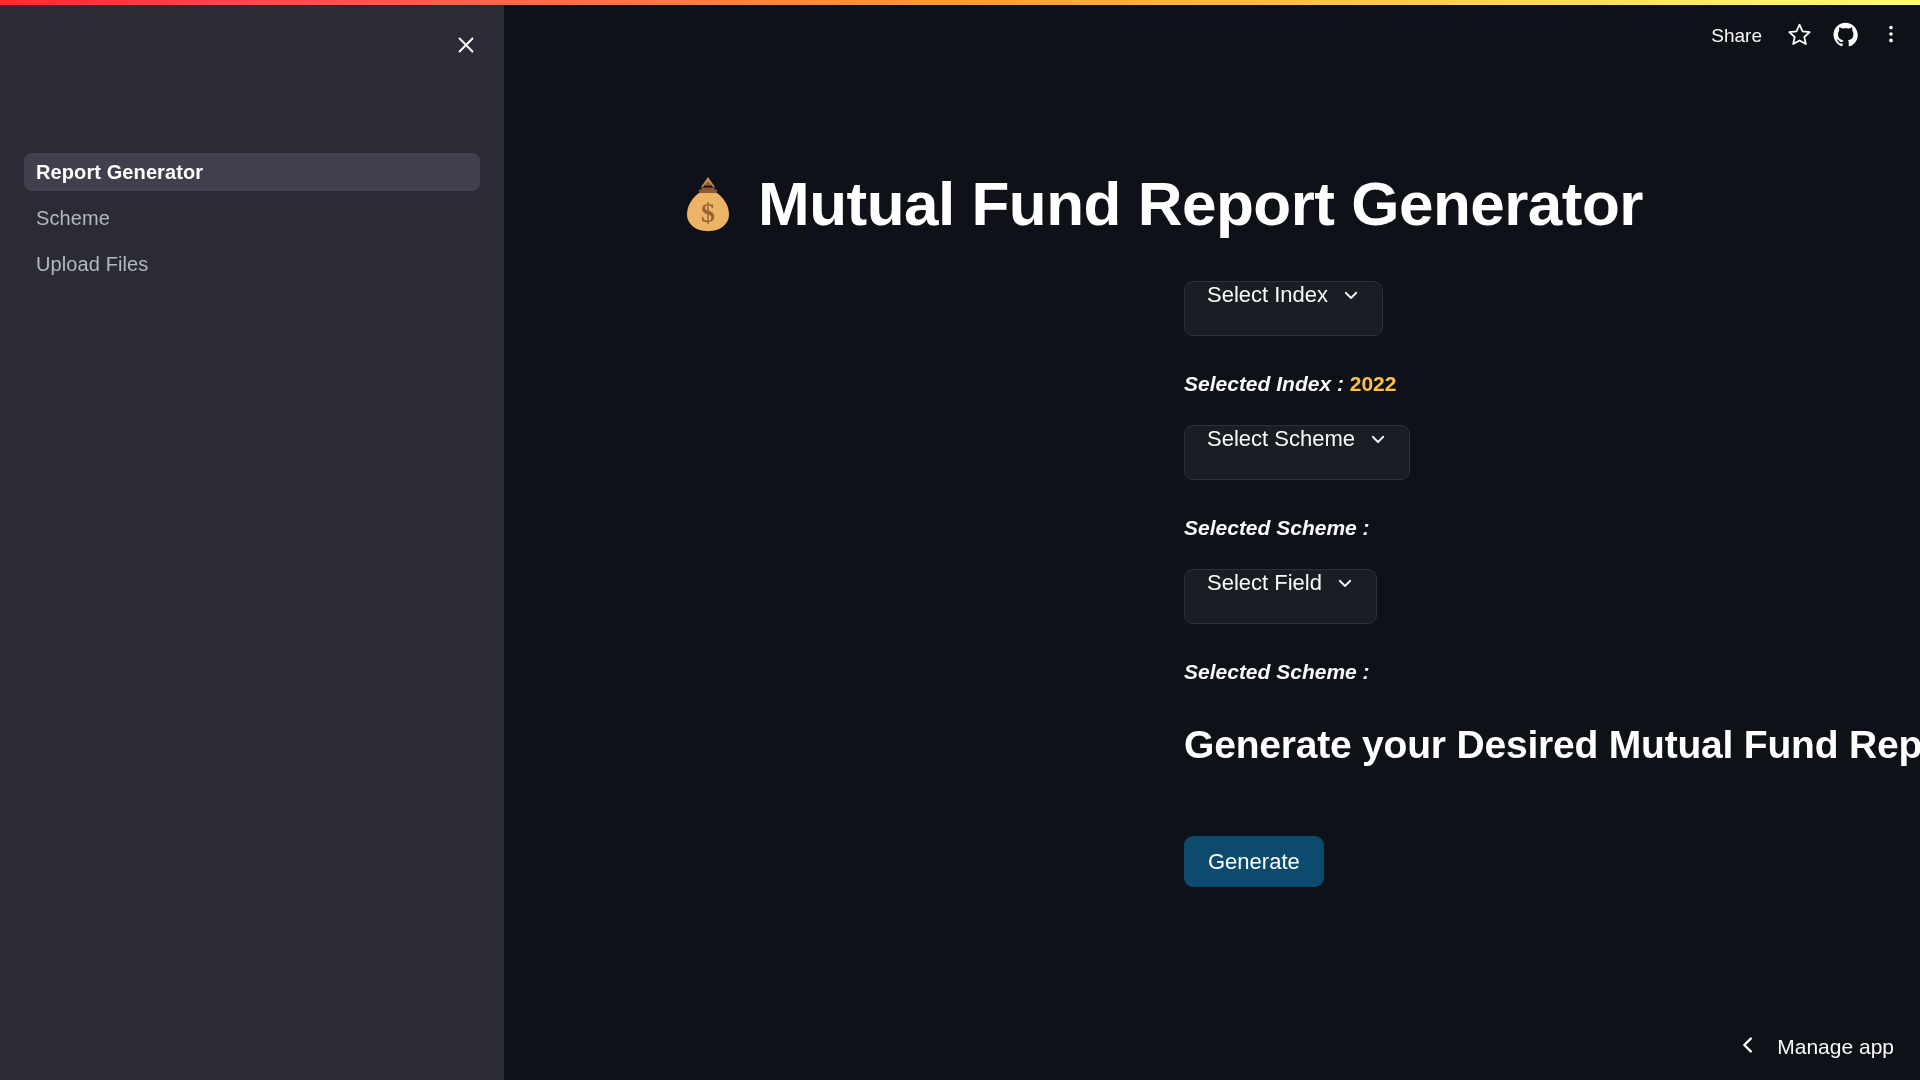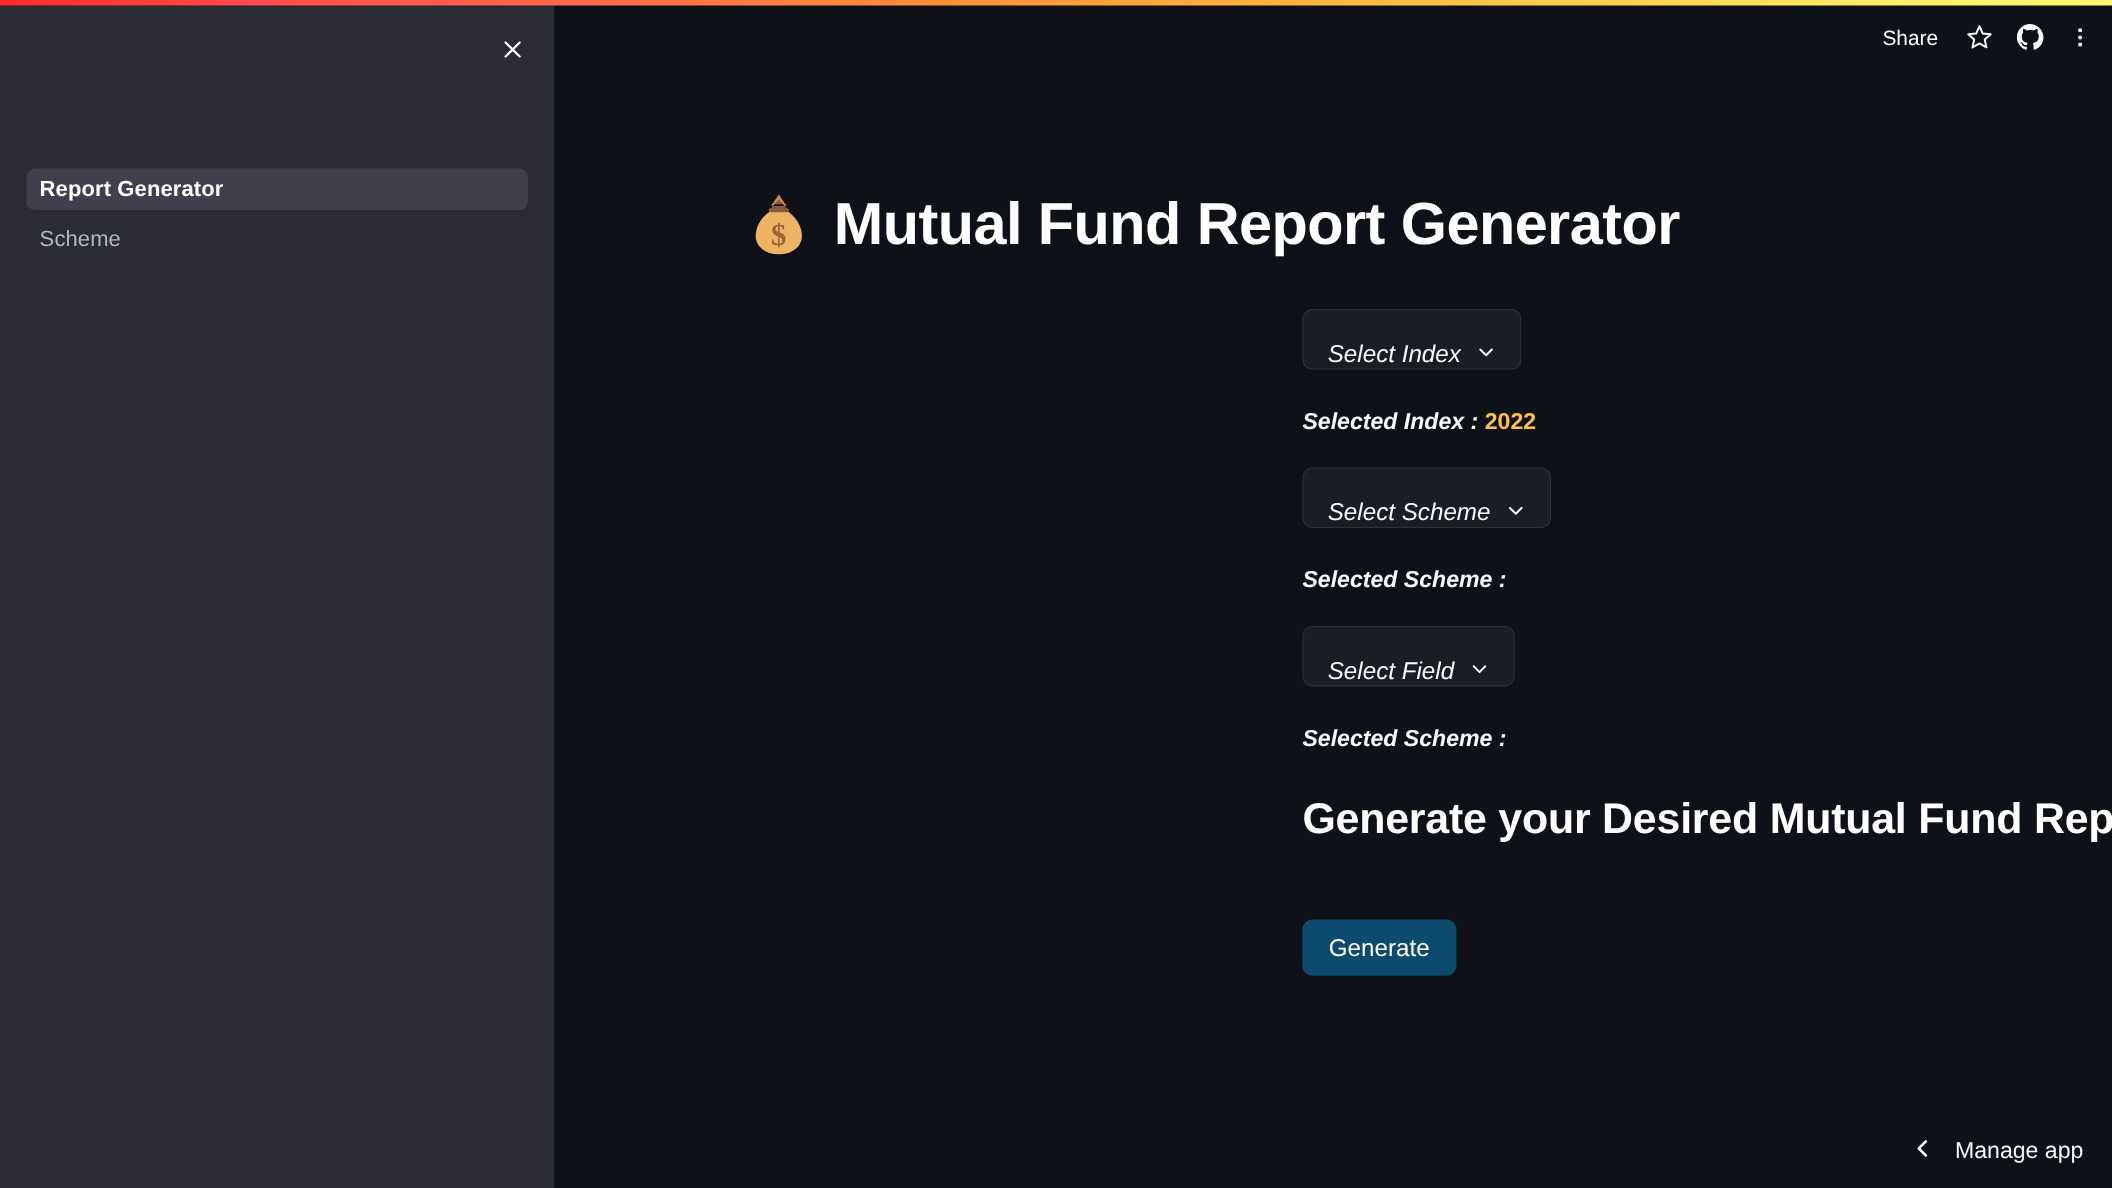--- a/index.html
+++ b/index.html
@@ -132,43 +132,42 @@
     position: absolute;
     top: 168px;
     left: 176px;
     display: flex;
     align-items: center;
     gap: 22px;
     white-space: nowrap;
   }
   #title-emoji { width: 56px; height: 62px; display:block; }
   #title-text {
-    font-size: 54px;
+    font-size: 62px;
     font-weight: 700;
     letter-spacing: -0.5px;
     color: #ffffff;
     line-height: 1;
   }
 
   .dropdown {
     position: absolute;
     left: 680px;
     height: 55px;
     display: inline-flex;
-    align-items: flex-end;
+    align-items: flex-start;
     gap: 14px;
     padding: 0 22px;
     background: #1a1d23;
     border: 1px solid #2d313a;
     border-radius: 9px;
     font-size: 22px;
     color: #fafafa;
     cursor: pointer;
     white-space: nowrap;
-    font-style: italic;
   }
   .dropdown .chev { display: block; margin-top: 2px; }
 
   .selected-line {
     position: absolute;
     left: 680px;
     font-size: 21px;
     font-style: italic;
     font-weight: 600;
     color: #fafafa;
@@ -242,20 +241,23 @@
       </svg>
     </span>
   </div>
 
   <nav id="sidebar-nav">
     <div class="nav-item active">
       <span>Report Generator</span>
     </div>
     <div class="nav-item">
       <span>Scheme</span>
+    </div>
+    <div class="nav-item">
+      <span>Upload Files</span>
     </div>
   </nav>
 </div>
 
 <div id="toolbar">
 
   <div id="share-button">
     <span>Share</span>
   </div>
 

